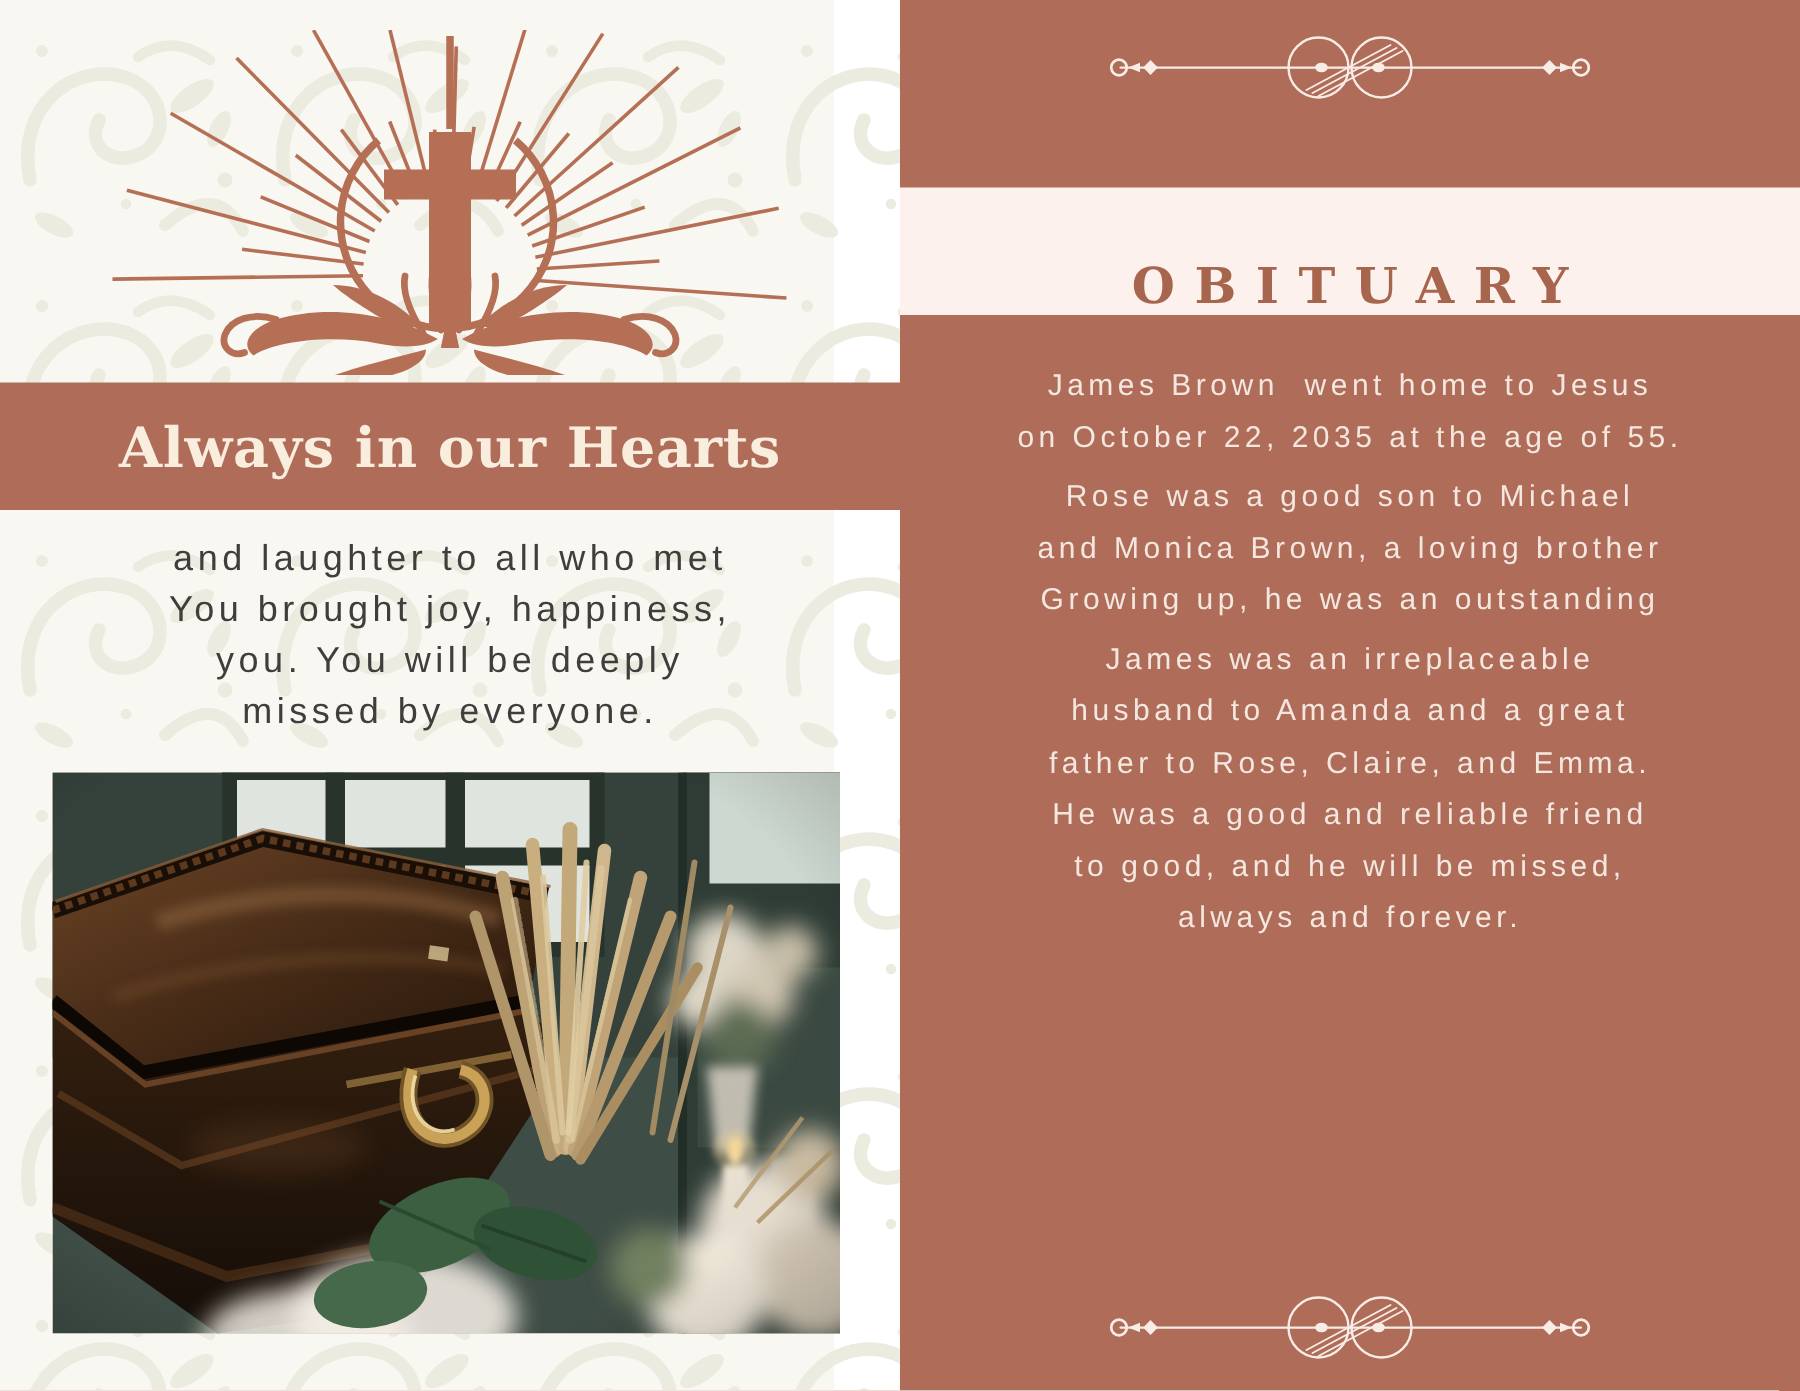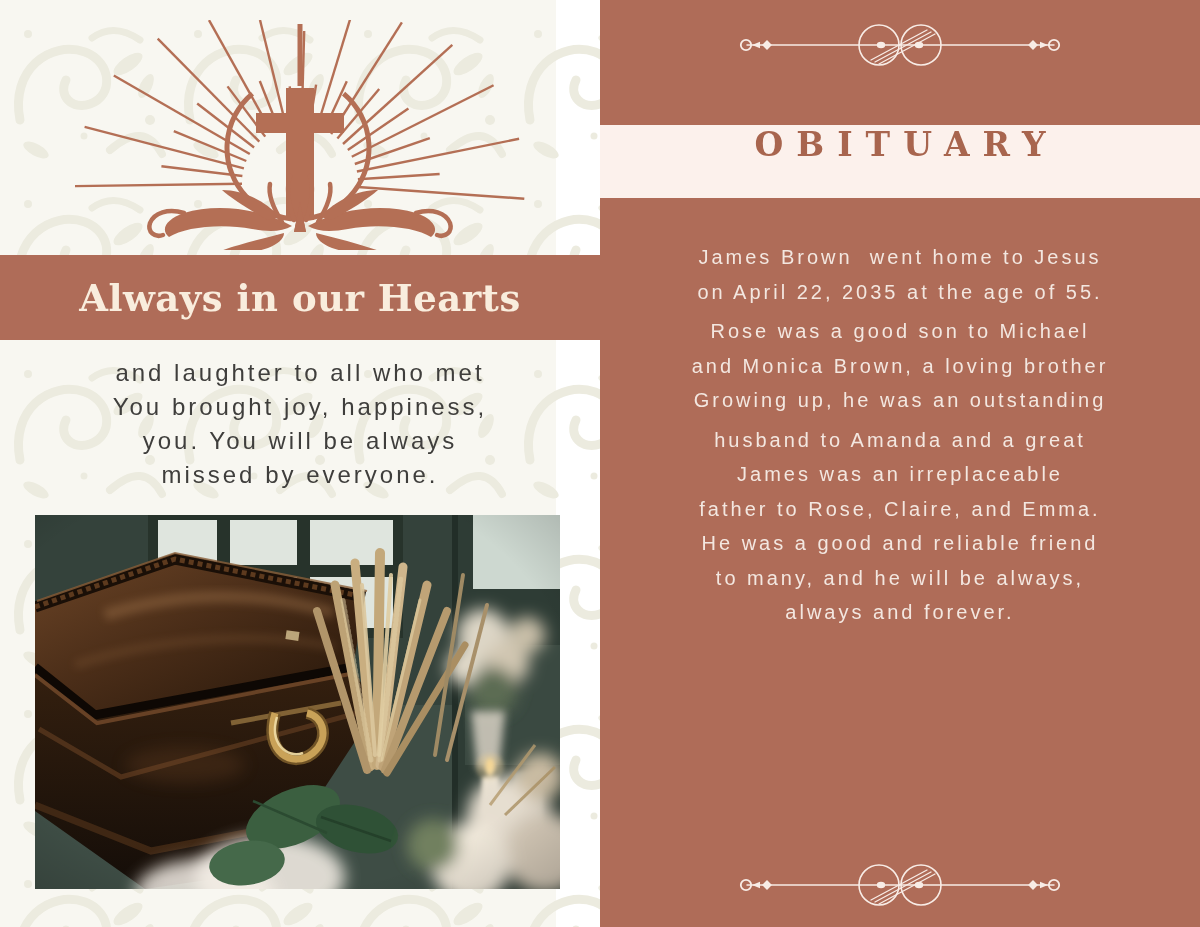--- a/index.html
+++ b/index.html
@@ -26,23 +26,23 @@
   .photo svg{display:block;width:100%;height:100%;}
 
   
   .panel-right{position:absolute;left:600px;top:0;width:600px;height:927px;
           background:var(--terracotta,#af6c58);}
   .ornament{position:absolute;left:133px;width:334px;height:52px;
           color:var(--ornament,#f8ece6);}
   .ornament svg{display:block;width:100%;height:100%;}
   .ornament-top{top:19px;}
   .ornament-bottom{top:859px;}
-  .obit-band{position:absolute;left:0;top:125px;width:600px;height:73px;
+  .obit-band{position:absolute;left:0;top:125px;width:600px;height:85px;
           background:var(--cream-band,#fcf1ec);
-          display:flex;align-items:flex-start;justify-content:center;}
+          display:flex;align-items:flex-end;justify-content:center;}
   .obit-title{margin:0 -13px 0 0;font-family:"DejaVu Serif","Liberation Serif",serif;
           font-weight:700;font-size:33px;letter-spacing:13px;
           color:var(--obituary-text,#a8654e);}
   .obit-text{position:absolute;left:30px;top:240px;width:540px;text-align:center;
           font-size:20px;line-height:34.5px;letter-spacing:3px;
           color:var(--right-text,#f3e7e0);}
   .obit-text p{margin:0 0 5px 0;}
   .line{display:block;white-space:pre-wrap;}
 </style>
 </head>
@@ -143,21 +143,21 @@
       </svg>
     </div>
 
     <div class="banner">
       <h1 class="banner-title">Always in our Hearts</h1>
     </div>
 
     <p class="tribute">
         <span class="line">and laughter to all who met</span>
         <span class="line">You brought joy, happiness,</span>
-        <span class="line">you. You will be always</span>
+        <span class="line">you. You will be deeply</span>
         <span class="line">missed by everyone.</span>
       </p>
 
     <figure class="photo">
       <svg viewBox="0 0 525 374" preserveAspectRatio="none">
         <defs>
           <linearGradient id="lidG" x1="0" y1="0" x2="1" y2="1">
             <stop offset="0" stop-color="#6b4426"></stop>
               <stop offset=".45" stop-color="#4a2d18"></stop>
               <stop offset="1" stop-color="#241509"></stop>
@@ -279,33 +279,33 @@
         </svg>
     </div>
 
     <div class="obit-band">
       <h2 class="obit-title">OBITUARY</h2>
     </div>
 
     <div class="obit-text">
       <p>
           <span class="line">James Brown  went home to Jesus</span>
-          <span class="line">on April 22, 2035 at the age of 55.</span>
+          <span class="line">on October 22, 2035 at the age of 55.</span>
         </p>
       <p>
           <span class="line">Rose was a good son to Michael</span>
           <span class="line">and Monica Brown, a loving brother</span>
           <span class="line">Growing up, he was an outstanding</span>
         </p>
       <p>
+          <span class="line">James was an irreplaceable</span>
           <span class="line">husband to Amanda and a great</span>
-          <span class="line">James was an irreplaceable</span>
           <span class="line">father to Rose, Claire, and Emma.</span>
           <span class="line">He was a good and reliable friend</span>
-          <span class="line">to many, and he will be always,</span>
+          <span class="line">to good, and he will be missed,</span>
           <span class="line">always and forever.</span>
         </p>
     </div>
 
     <div class="ornament ornament-bottom">
       <svg viewBox="0 0 334 52">
           <use href="#flourish"></use>
         </svg>
     </div>
   </section>

